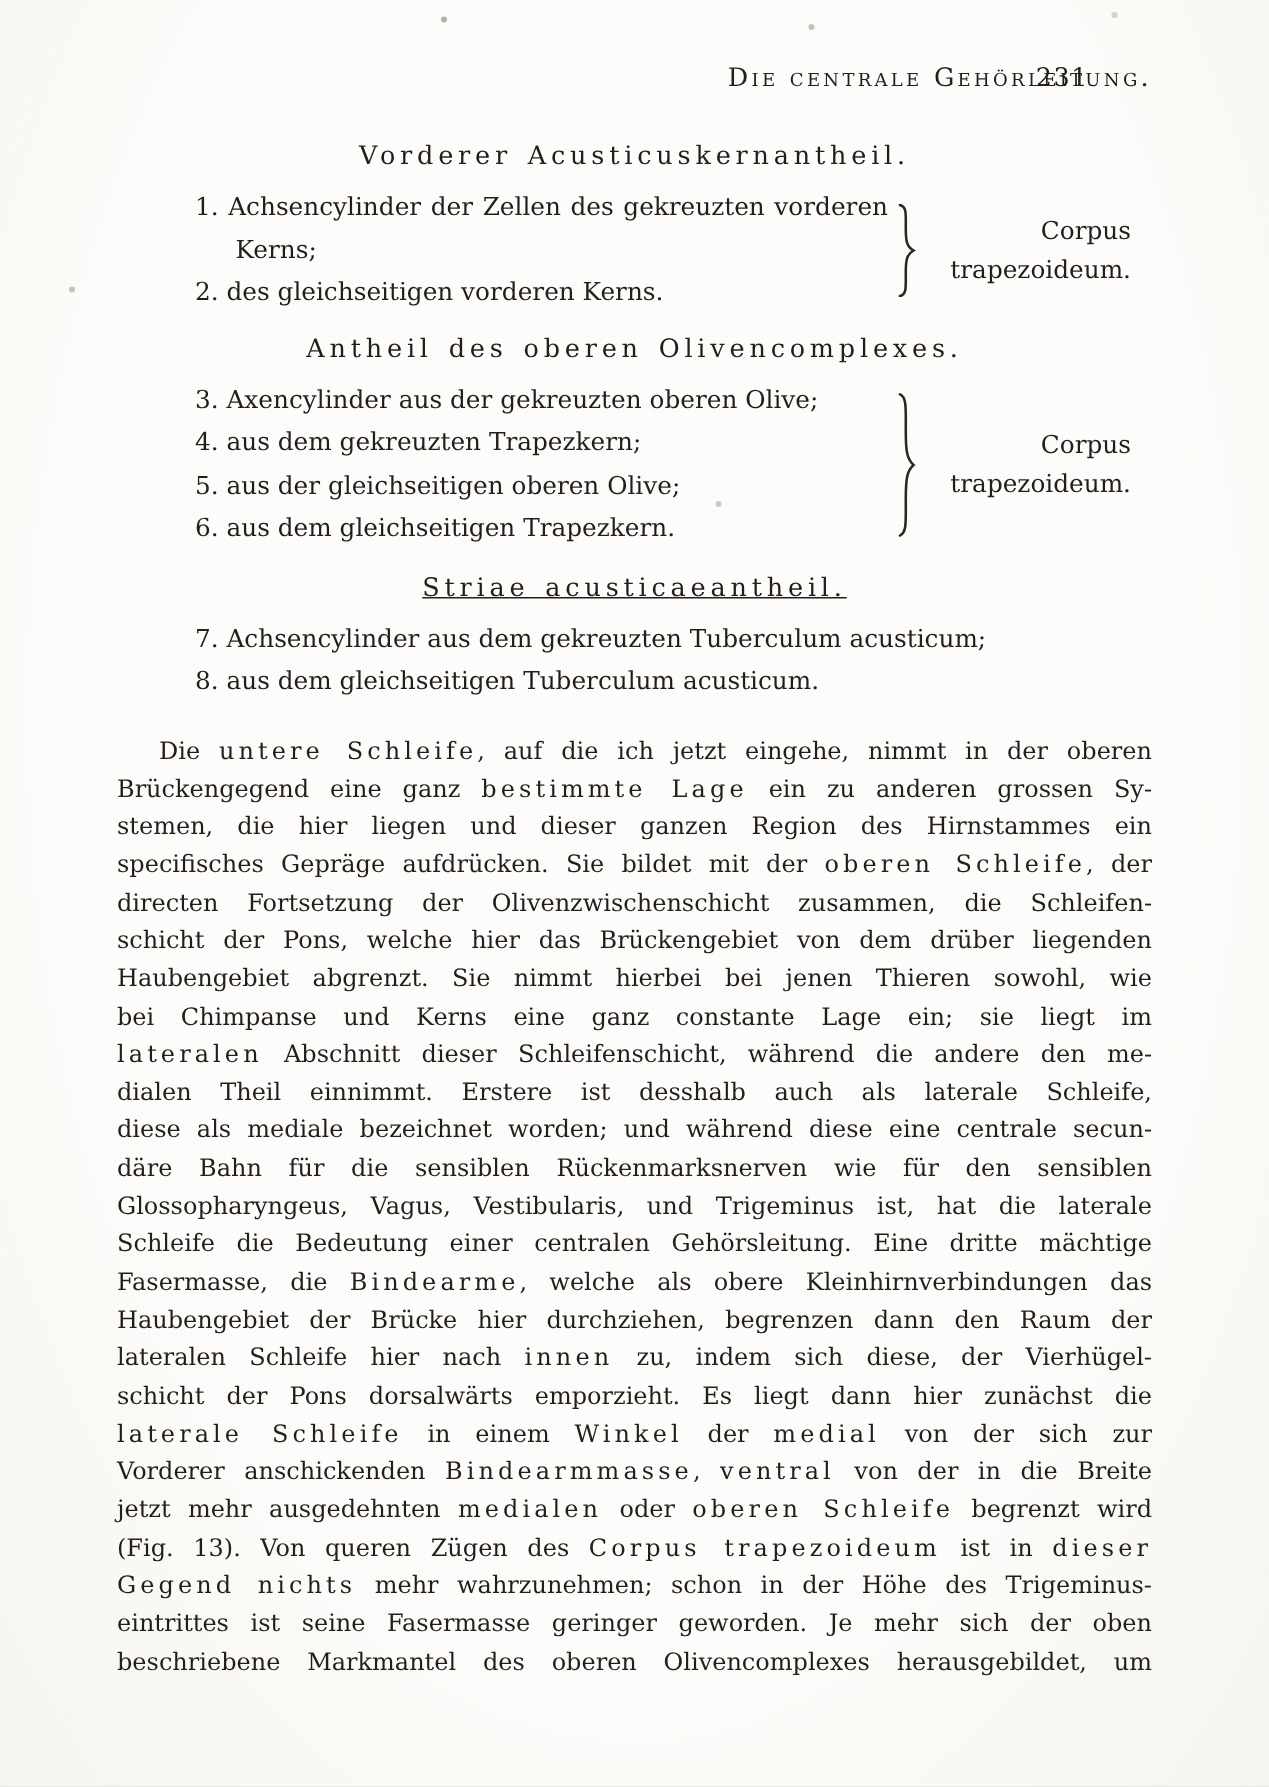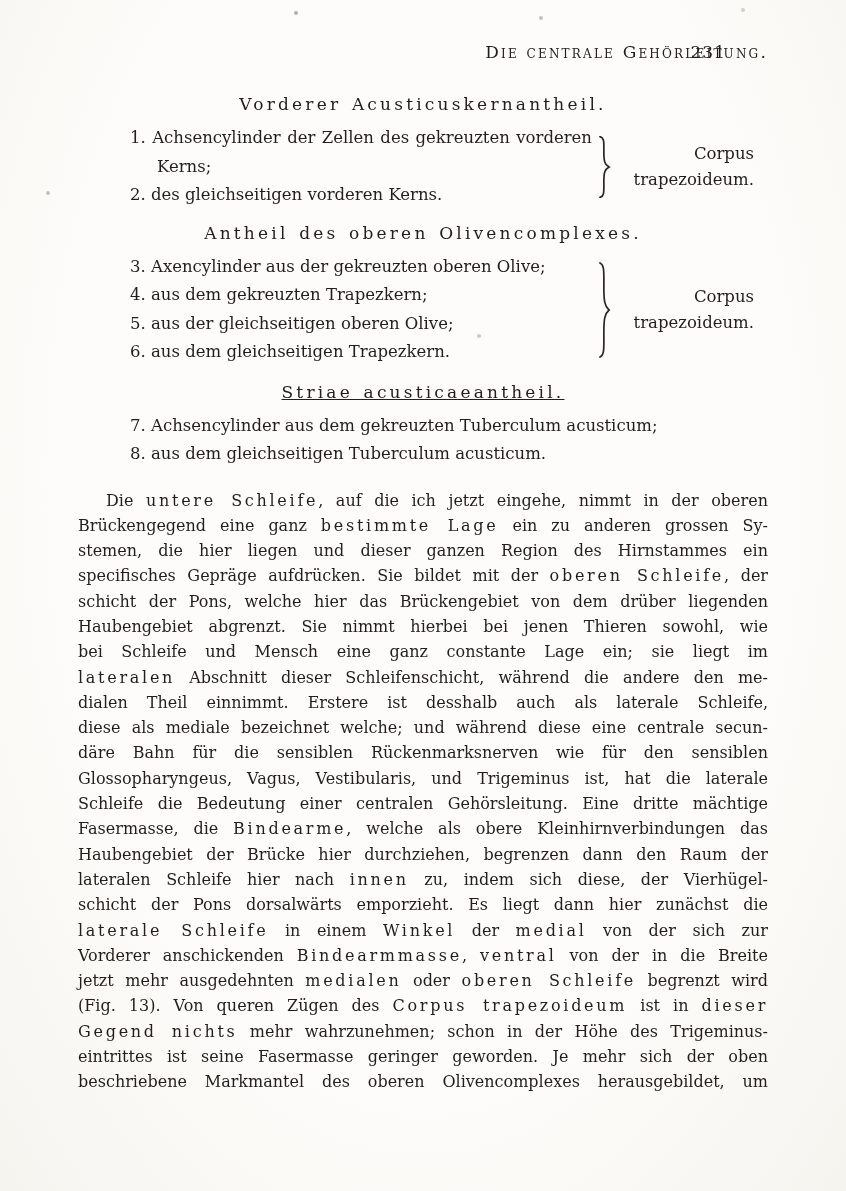--- a/index.html
+++ b/index.html
@@ -119,26 +119,27 @@
           <div class="item"><span>8.</span><span> aus dem gleichseitigen Tuberculum acusticum.</span></div>
         </div>
     </div>
   </div>
 
   <div class="body-par">
       <div class="pline indent"><span>Die </span><span class="sp">untere Schleife</span><span>, auf die ich jetzt eingehe, nimmt in der oberen</span></div>
       <div class="pline"><span>Brückengegend eine ganz </span><span class="sp">bestimmte Lage</span><span> ein zu anderen grossen Sy-</span></div>
       <div class="pline"><span>stemen, die hier liegen und dieser ganzen Region des Hirnstammes ein</span></div>
       <div class="pline"><span>specifisches Gepräge aufdrücken. Sie bildet mit der </span><span class="sp">oberen Schleife</span><span>, der</span></div>
+      <div class="pline"><span>directen Fortsetzung der Olivenzwischenschicht zusammen, die Schleifen-</span></div>
       <div class="pline"><span>schicht der Pons, welche hier das Brückengebiet von dem drüber liegenden</span></div>
       <div class="pline"><span>Haubengebiet abgrenzt. Sie nimmt hierbei bei jenen Thieren sowohl, wie</span></div>
-      <div class="pline"><span>bei Schleife und Mensch eine ganz constante Lage ein; sie liegt im</span></div>
+      <div class="pline"><span>bei Chimpanse und Kerns eine ganz constante Lage ein; sie liegt im</span></div>
       <div class="pline"><span class="sp">lateralen</span><span> Abschnitt dieser Schleifenschicht, während die andere den me-</span></div>
       <div class="pline"><span>dialen Theil einnimmt. Erstere ist desshalb auch als laterale Schleife,</span></div>
-      <div class="pline"><span>diese als mediale bezeichnet welche; und während diese eine centrale secun-</span></div>
+      <div class="pline"><span>diese als mediale bezeichnet worden; und während diese eine centrale secun-</span></div>
       <div class="pline"><span>däre Bahn für die sensiblen Rückenmarksnerven wie für den sensiblen</span></div>
       <div class="pline"><span>Glossopharyngeus, Vagus, Vestibularis, und Trigeminus ist, hat die laterale</span></div>
       <div class="pline"><span>Schleife die Bedeutung einer centralen Gehörsleitung. Eine dritte mächtige</span></div>
       <div class="pline"><span>Fasermasse, die </span><span class="sp">Bindearme</span><span>, welche als obere Kleinhirnverbindungen das</span></div>
       <div class="pline"><span>Haubengebiet der Brücke hier durchziehen, begrenzen dann den Raum der</span></div>
       <div class="pline"><span>lateralen Schleife hier nach </span><span class="sp">innen</span><span> zu, indem sich diese, der Vierhügel-</span></div>
       <div class="pline"><span>schicht der Pons dorsalwärts emporzieht. Es liegt dann hier zunächst die</span></div>
       <div class="pline"><span class="sp">laterale Schleife</span><span> in einem </span><span class="sp">Winkel</span><span> der </span><span class="sp">medial</span><span> von der sich zur</span></div>
       <div class="pline"><span>Vorderer anschickenden </span><span class="sp">Bindearmmasse</span><span>, </span><span class="sp">ventral</span><span> von der in die Breite</span></div>
       <div class="pline"><span>jetzt mehr ausgedehnten </span><span class="sp">medialen</span><span> oder </span><span class="sp">oberen Schleife</span><span> begrenzt wird</span></div>

